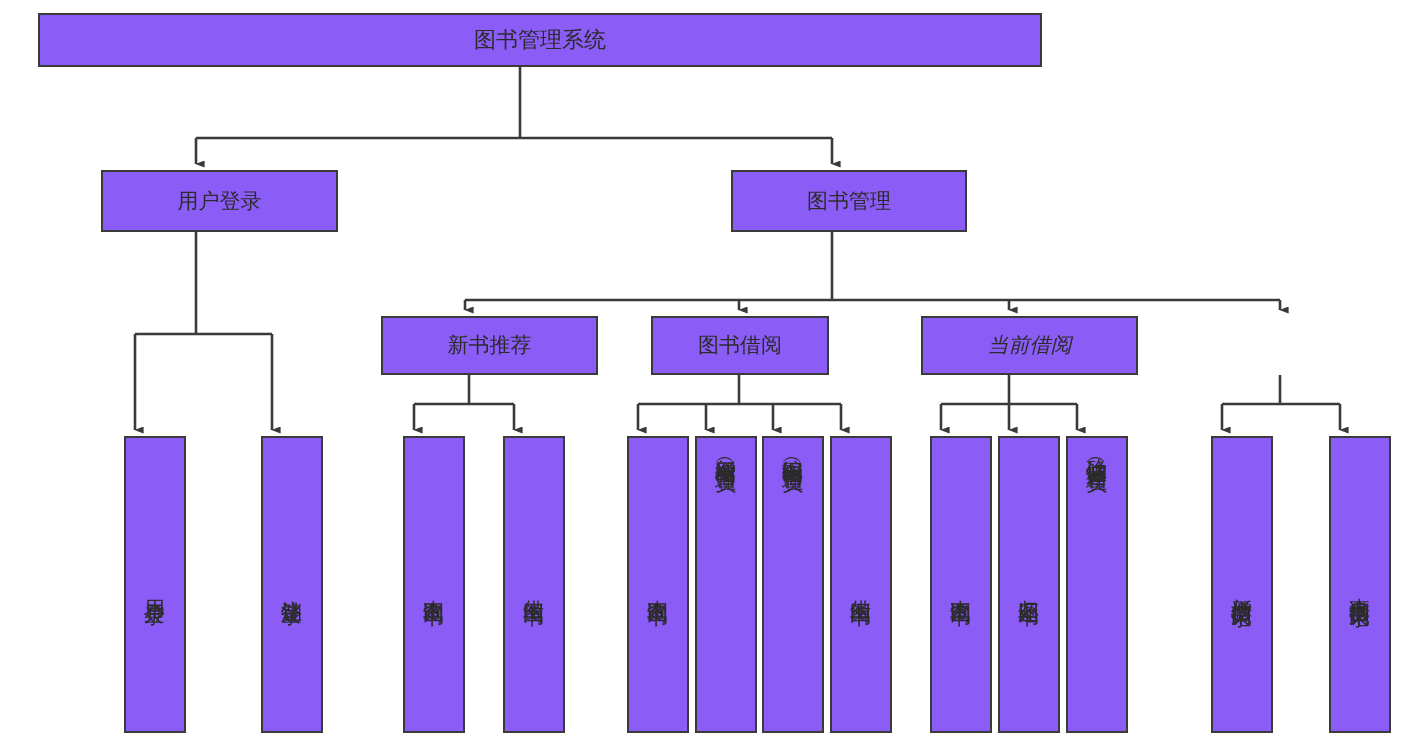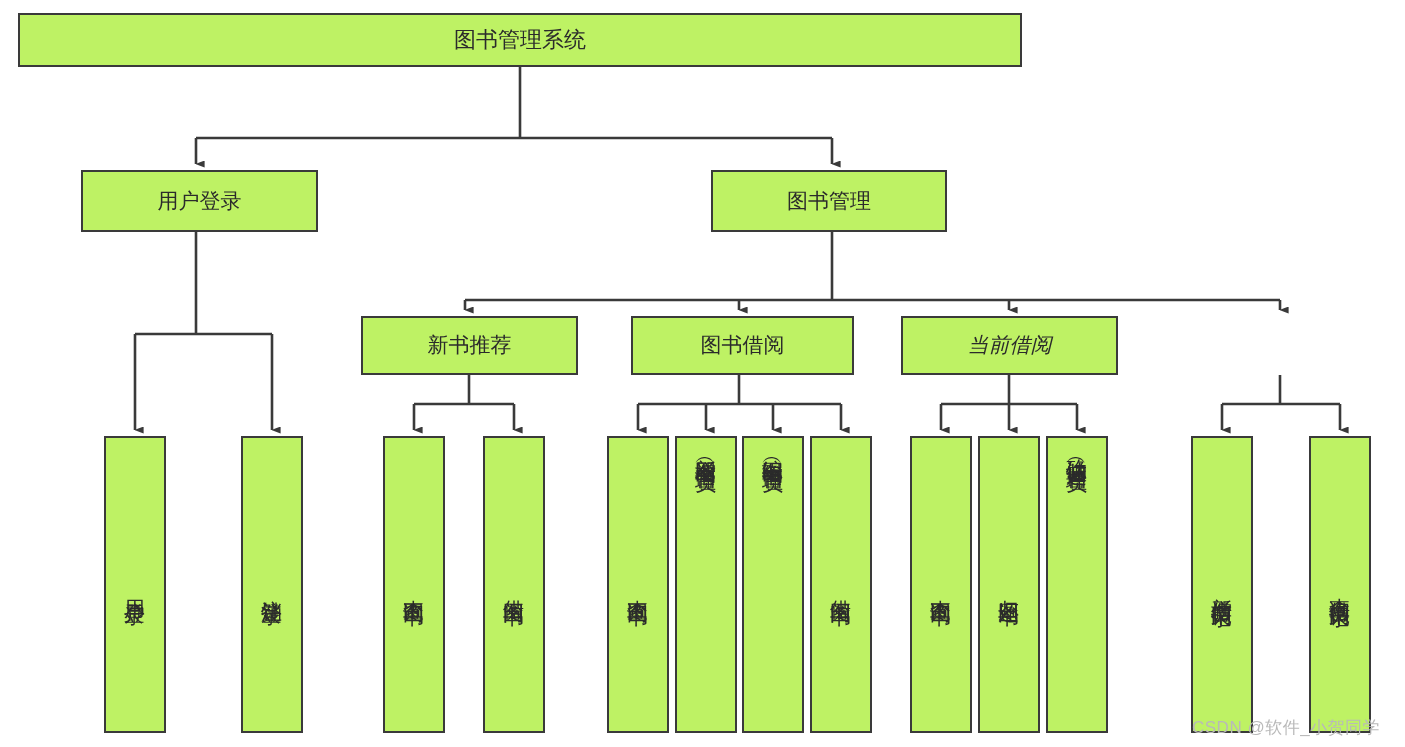--- a/index.html
+++ b/index.html
@@ -22,26 +22,27 @@
     position: absolute;
     left: 0;
     top: 0;
     width: 1405px;
     height: 747px;
     pointer-events: none;
   }
   .node {
     position: absolute;
     box-sizing: border-box;
-    background: #bef264;
+    background: #8b5cf6;
     border: 2px solid #3a3a3a;
     display: flex;
     align-items: center;
     justify-content: center;
     color: #2b2b2b;
+    margin-left: 20px;
   }
   .node-label {
     display: block;
     text-align: center;
     line-height: 1.18;
     white-space: nowrap;
     color: #2b2b2b;
   }
   
   .node.horizontal .node-label {
@@ -139,21 +140,21 @@
   </div>
 
   <div class="node horizontal" style="left:361px; top:316px; width:217px; height:59px;">
     <span class="node-label">新书推荐</span>
   </div>
 
   <div class="node horizontal" style="left:711px; top:170px; width:236px; height:62px;">
     <span class="node-label">图书管理</span>
   </div>
 
-  <div class="node horizontal" style="left:631px; top:316px; width:223px; height:59px;">
+  <div class="node horizontal" style="left:631px; top:316px; width:178px; height:59px;">
     <span class="node-label">图书借阅</span>
   </div>
 
   <div class="node horizontal" style="left:901px; top:316px; width:217px; height:59px;font-style:italic;">
     <span class="node-label">当前借阅</span>
   </div>
 
 
   <div class="node vertical center-text" style="left:104px; top:436px; width:62px; height:297px;">
     <span class="node-label">用户登录</span>
@@ -200,17 +201,14 @@
   </div>
 
   <div class="node vertical center-text" style="left:1191px; top:436px; width:62px; height:297px;">
     <span class="node-label">新增借阅记录</span>
   </div>
 
   <div class="node vertical center-text" style="left:1309px; top:436px; width:62px; height:297px;">
     <span class="node-label">查询借阅记录</span>
   </div>
 
-  <div class="watermark" style="left:1192px; top:716px;">
-    <span>CSDN @软件_小贺同学</span>
-  </div>
 
 </div>
 
 </body></html>

